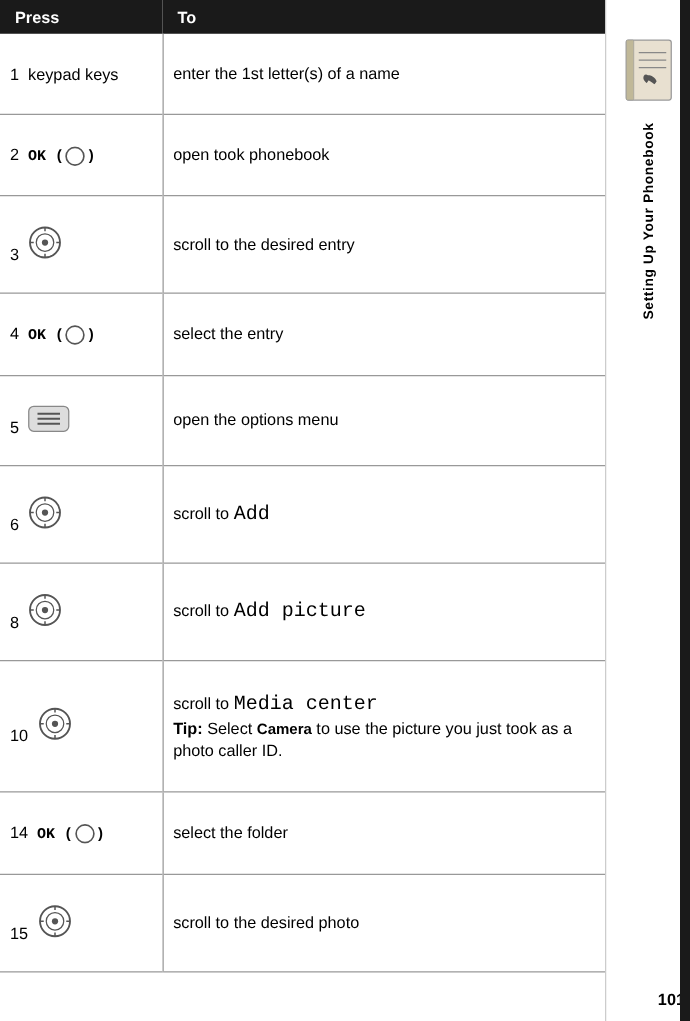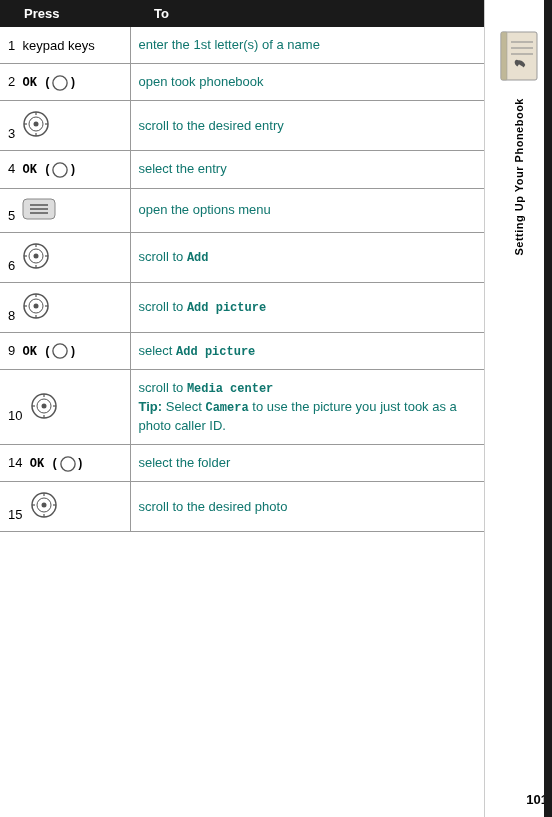--- a/index.html
+++ b/index.html
@@ -69,75 +69,75 @@
       width: 100%;
       border-collapse: collapse;
     }
 
     thead tr {
       background: #1a1a1a;
       color: #fff;
     }
 
     thead th {
-      padding: 6px 24px;
+      padding: 6px 12px;
       text-align: left;
       font-size: 13px;
       font-weight: bold;
     }
 
     tbody tr {
       border-bottom: 1px solid #999;
     }
 
     tbody td {
-      padding: 9px 8px;
+      padding: 23px 8px;
       vertical-align: middle;
     }
 
     td.press-col {
       width: 130px;
       border-right: 1px solid #999;
       font-size: 13px;
       color: #000;
     }
 
     td.to-col {
       font-size: 13px;
-      color: #0f766e;
+      color: #000000;
       line-height: 1.4;
     }
 
     .row-num {
       font-size: 13px;
       font-weight: normal;
     }
 
     .bold-text {
-      font-weight: bold;
+      font-weight: normal;
       font-family: 'Courier New', monospace;
-      font-size: 12px;
+      font-size: 16px;
     }
 
     
     .phonebook-img {
       width: 44px;
       height: 58px;
     }
 
     .ok-text {
       font-weight: bold;
       font-family: 'Courier New', monospace;
       font-size: 12px;
       text-align: right;
     }
 
     .tip-bold {
       font-weight: bold;
-      font-family: Liberation Mono, monospace;
+      font-family: Liberation Sans, sans-serif;
       font-size: 12px;
     }
 
     .sidebar-black-bar {
       position: absolute;
       right: 0;
       top: 0;
       width: 8px;
       height: 100%;
       background: #1a1a1a;
@@ -214,26 +214,20 @@
     <circle cx="14" cy="14" r="2.5" fill="#555"></circle>
 
     <line x1="14" y1="2" x2="14" y2="5" stroke="#555" stroke-width="1.2"></line>
     <line x1="14" y1="23" x2="14" y2="26" stroke="#555" stroke-width="1.2"></line>
     <line x1="2" y1="14" x2="5" y2="14" stroke="#555" stroke-width="1.2"></line>
     <line x1="23" y1="14" x2="26" y2="14" stroke="#555" stroke-width="1.2"></line>
   </svg></span></td>
             <td class="to-col"><span>scroll to <span class="bold-text"><span class="bold-text">Add</span> picture</span></span></td>
           </tr>
           <tr>
-            <td class="press-col"><span class="row-num">9&nbsp;&nbsp;</span><span class="ok-text">OK (<svg viewBox="0 0 18 18" xmlns="http://www.w3.org/2000/svg" width="16" height="16" style="display:inline-block;vertical-align:middle;margin:0 1px;">
-    <circle cx="9" cy="9" r="8" fill="none" stroke="#555" stroke-width="1.5"></circle>
-  </svg>)</span></td>
-            <td class="to-col"><span>select <span class="bold-text"><span class="bold-text">Add</span> picture</span></span></td>
-          </tr>
-          <tr>
             <td class="press-col"><span class="row-num">10&nbsp;&nbsp;</span><span><svg viewBox="0 0 28 28" xmlns="http://www.w3.org/2000/svg" width="28" height="28">
     <circle cx="14" cy="14" r="12" fill="none" stroke="#555" stroke-width="1.5"></circle>
     <circle cx="14" cy="14" r="7" fill="none" stroke="#555" stroke-width="1"></circle>
     <circle cx="14" cy="14" r="2.5" fill="#555"></circle>
 
     <line x1="14" y1="2" x2="14" y2="5" stroke="#555" stroke-width="1.2"></line>
     <line x1="14" y1="23" x2="14" y2="26" stroke="#555" stroke-width="1.2"></line>
     <line x1="2" y1="14" x2="5" y2="14" stroke="#555" stroke-width="1.2"></line>
     <line x1="23" y1="14" x2="26" y2="14" stroke="#555" stroke-width="1.2"></line>
   </svg></span></td>

